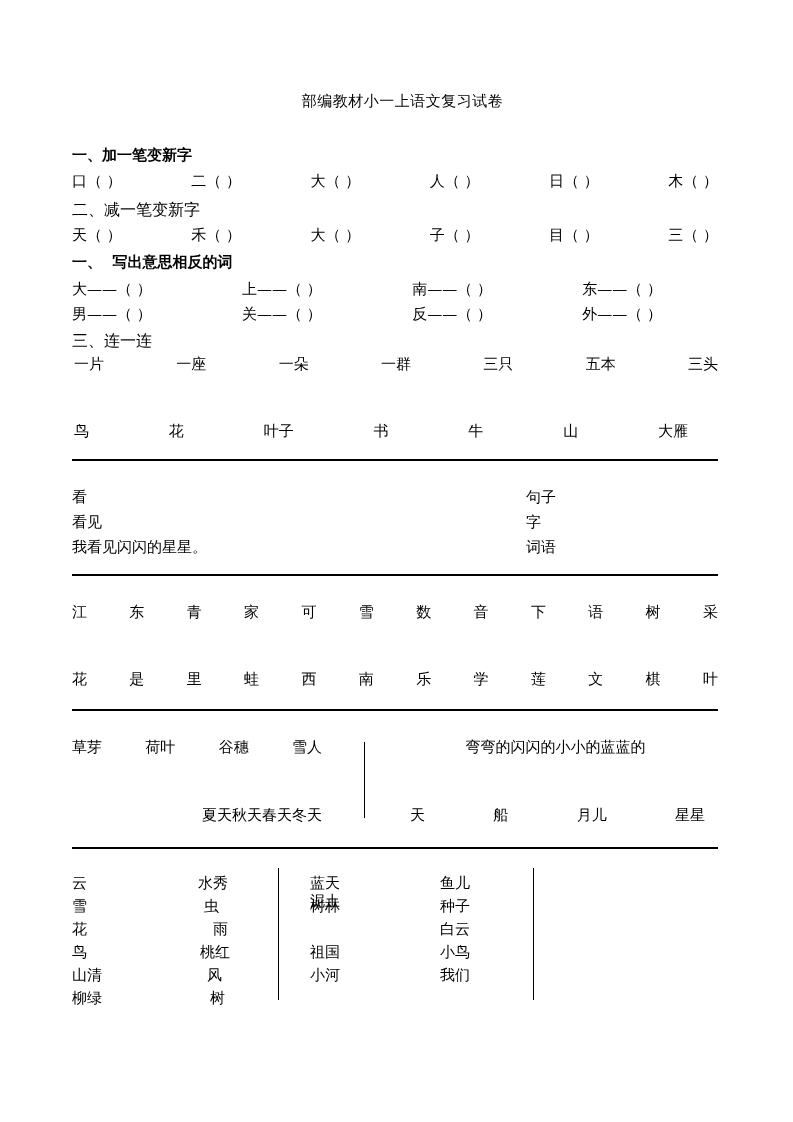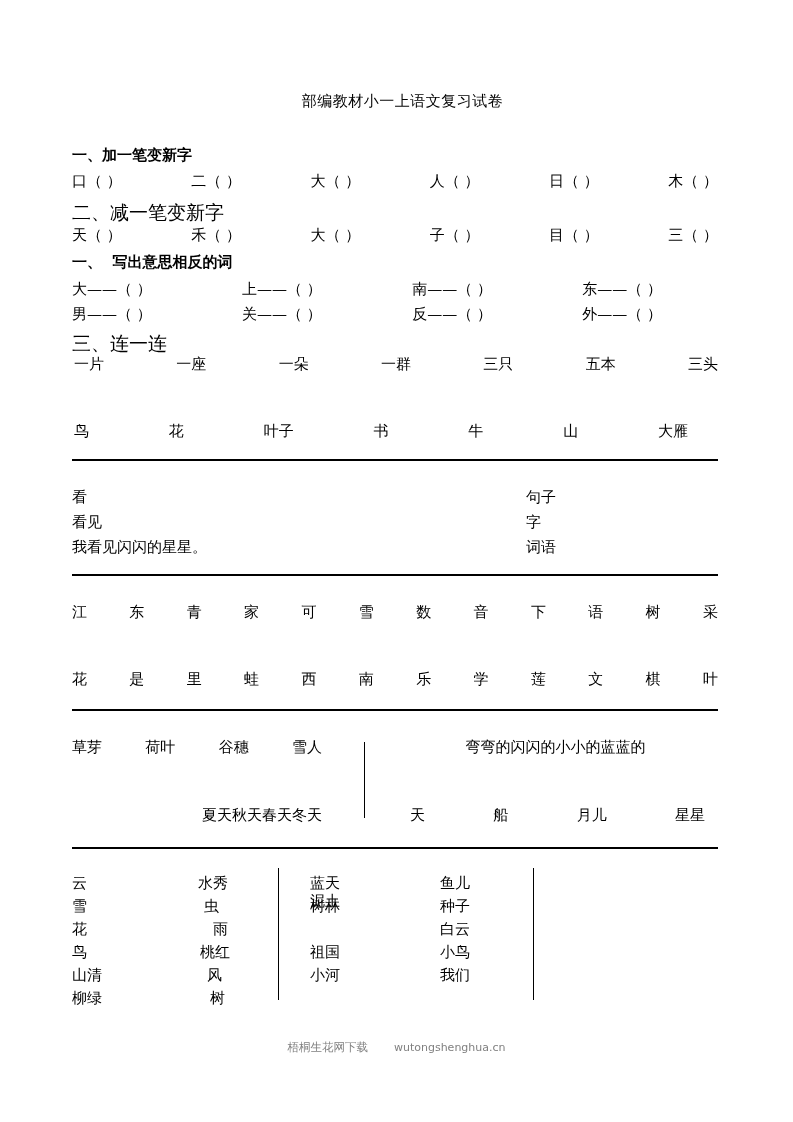--- a/index.html
+++ b/index.html
@@ -35,21 +35,21 @@
     position: absolute;
     left: 72px;
     font-weight: bold;
     font-size: 15px;
     font-family: "DejaVu Sans", "Liberation Sans", sans-serif;
     white-space: pre;
   }
   .sec-head-plain {
     position: absolute;
     left: 72px;
-    font-size: 19px;
+    font-size: 16px;
     white-space: pre;
   }
   .hr {
     position: absolute;
     left: 72px;
     width: 646px;
     height: 2px;
     background: #000000;
   }
   .vr {
@@ -252,17 +252,14 @@
   <div class="cell" style="left:310px; top:966px;">小河</div>
 
   <div class="cell" style="left:440px; top:874px;">鱼儿</div>
   <div class="cell" style="left:440px; top:897px;">种子</div>
   <div class="cell" style="left:440px; top:920px;">白云</div>
   <div class="cell" style="left:440px; top:943px;">小鸟</div>
   <div class="cell" style="left:440px; top:966px;">我们</div>
 
   <div class="vr" style="left:533px; top:868px; height:132px;"></div>
 
-  <div class="footer">
-    <span>梧桐生花网下载</span><span class="fsp"></span><span class="furl">wutongshenghua.cn</span>
-  </div>
 
 </div>
 
 </body></html>

